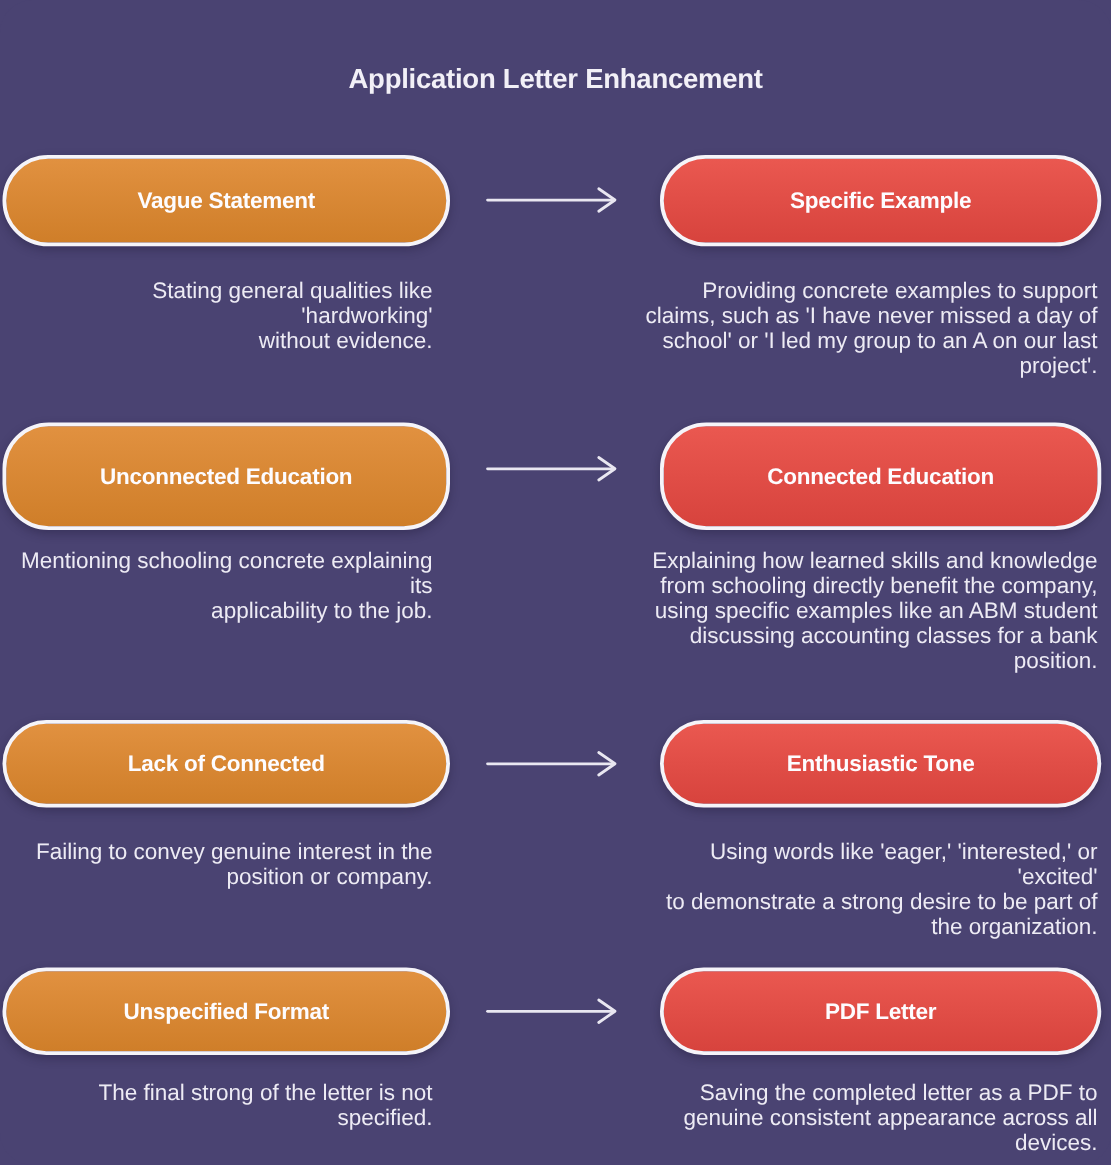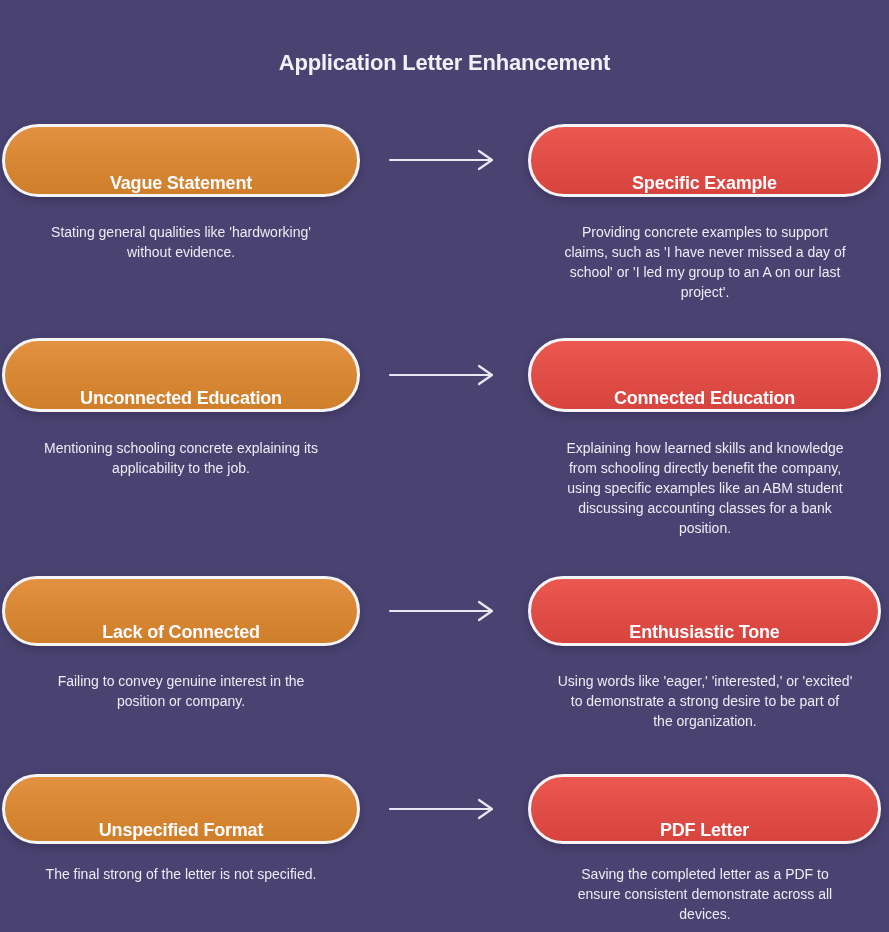--- a/index.html
+++ b/index.html
@@ -35,60 +35,60 @@
   }
   .row{position:absolute;left:0;width:889px;}
   .r1{top:124px;}
   .r2{top:338px;}
   .r3{top:576px;}
   .r4{top:774px;}
   .pill{
     position:absolute;
     top:0;
     display:flex;
-    align-items:flex-end;
+    align-items:center;
     justify-content:center;
     border:3px solid var(--pill-border);
     border-radius:37px;
     box-shadow:0 3px 8px rgba(28,23,52,0.35);
     color:#fdfcff;
     font-size:18px;
     font-weight:bold;
     letter-spacing:-0.2px;
     text-align:center;
   }
   .pill.problem{
     left:2px;width:358px;
     background:linear-gradient(180deg,var(--problem-top) 0%,var(--problem-bottom) 100%);
   }
   .pill.solution{
     left:528px;width:353px;
     background:linear-gradient(180deg,var(--solution-top) 0%,var(--solution-bottom) 100%);
   }
   .r1 .pill{height:73px;}
-  .r2 .pill{height:74px;}
+  .r2 .pill{height:86px;}
   .r3 .pill,.r4 .pill{height:70px;}
   .arrow{
     position:absolute;
     left:388px;
     width:112px;height:24px;
   }
   .r1 .arrow{top:24px;}
   .r2 .arrow{top:25px;}
   .r3 .arrow,.r4 .arrow{top:23px;}
   .desc{
     position:absolute;
-    font-size:14px;
+    font-size:18px;
     line-height:20px;
-    text-align:center;
+    text-align:right;
     color:var(--text);
     white-space:pre-line;
   }
   .desc.problem-d{left:16px;width:330px;}
-  .desc.solution-d{left:520px;width:370px;}
+  .desc.solution-d{left:508px;width:370px;}
   .r1 .desc{top:98px;}
   .r2 .desc{top:100px;}
   .r3 .desc{top:95px;}
   .r4 .desc{top:90px;}
 </style>
 </head>
 <body>
 
 <div class="canvas">
   <h1 class="title">Application Letter Enhancement</h1>
@@ -156,16 +156,16 @@
     </div>
     <svg class="arrow" viewBox="0 0 112 24">
       <line x1="2" y1="12" x2="103" y2="12" stroke="#e9e7f1" stroke-width="2.2" stroke-linecap="round"></line>
       <polyline points="91,3 104,12 91,21" fill="none" stroke="#e9e7f1" stroke-width="2.2" stroke-linecap="round" stroke-linejoin="round"></polyline>
     </svg>
     <div class="pill solution">
       <span>PDF Letter</span>
     </div>
     <p class="desc problem-d">The final strong of the letter is not specified.</p>
     <p class="desc solution-d">Saving the completed letter as a PDF to
-ensure consistent demonstrate across all
+genuine consistent appearance across all
 devices.</p>
   </section>
 </div>
 
 </body></html>

